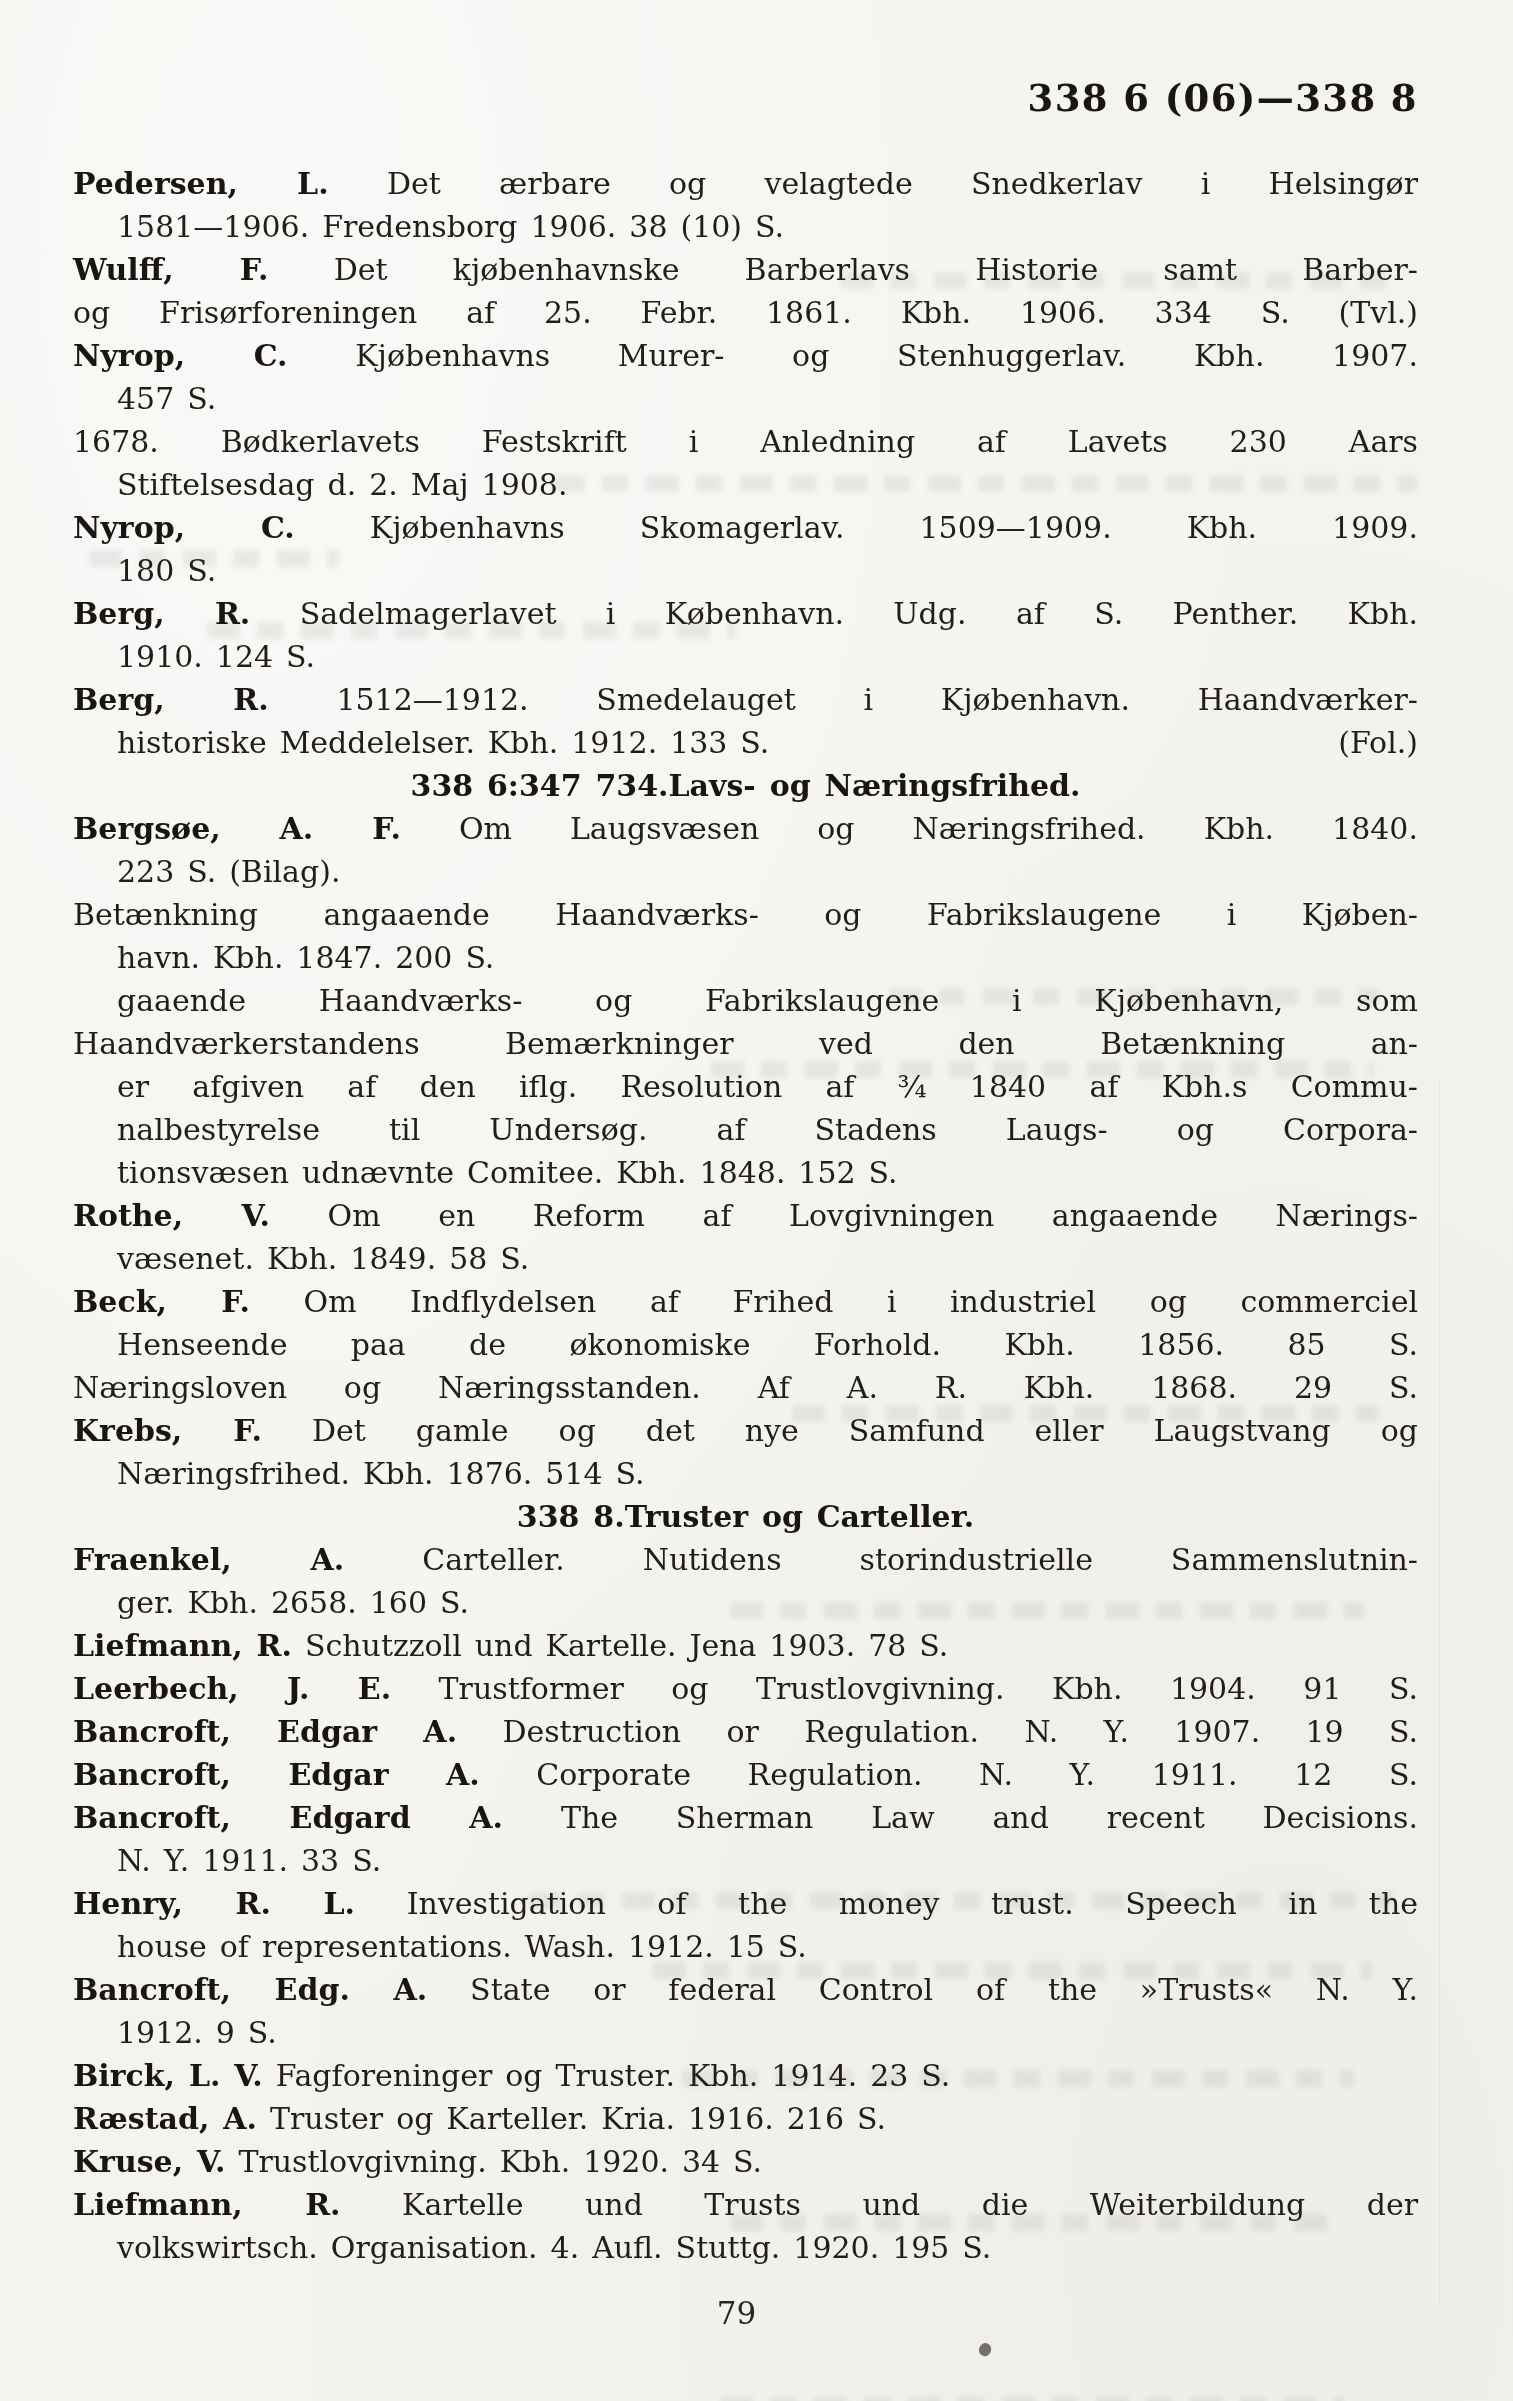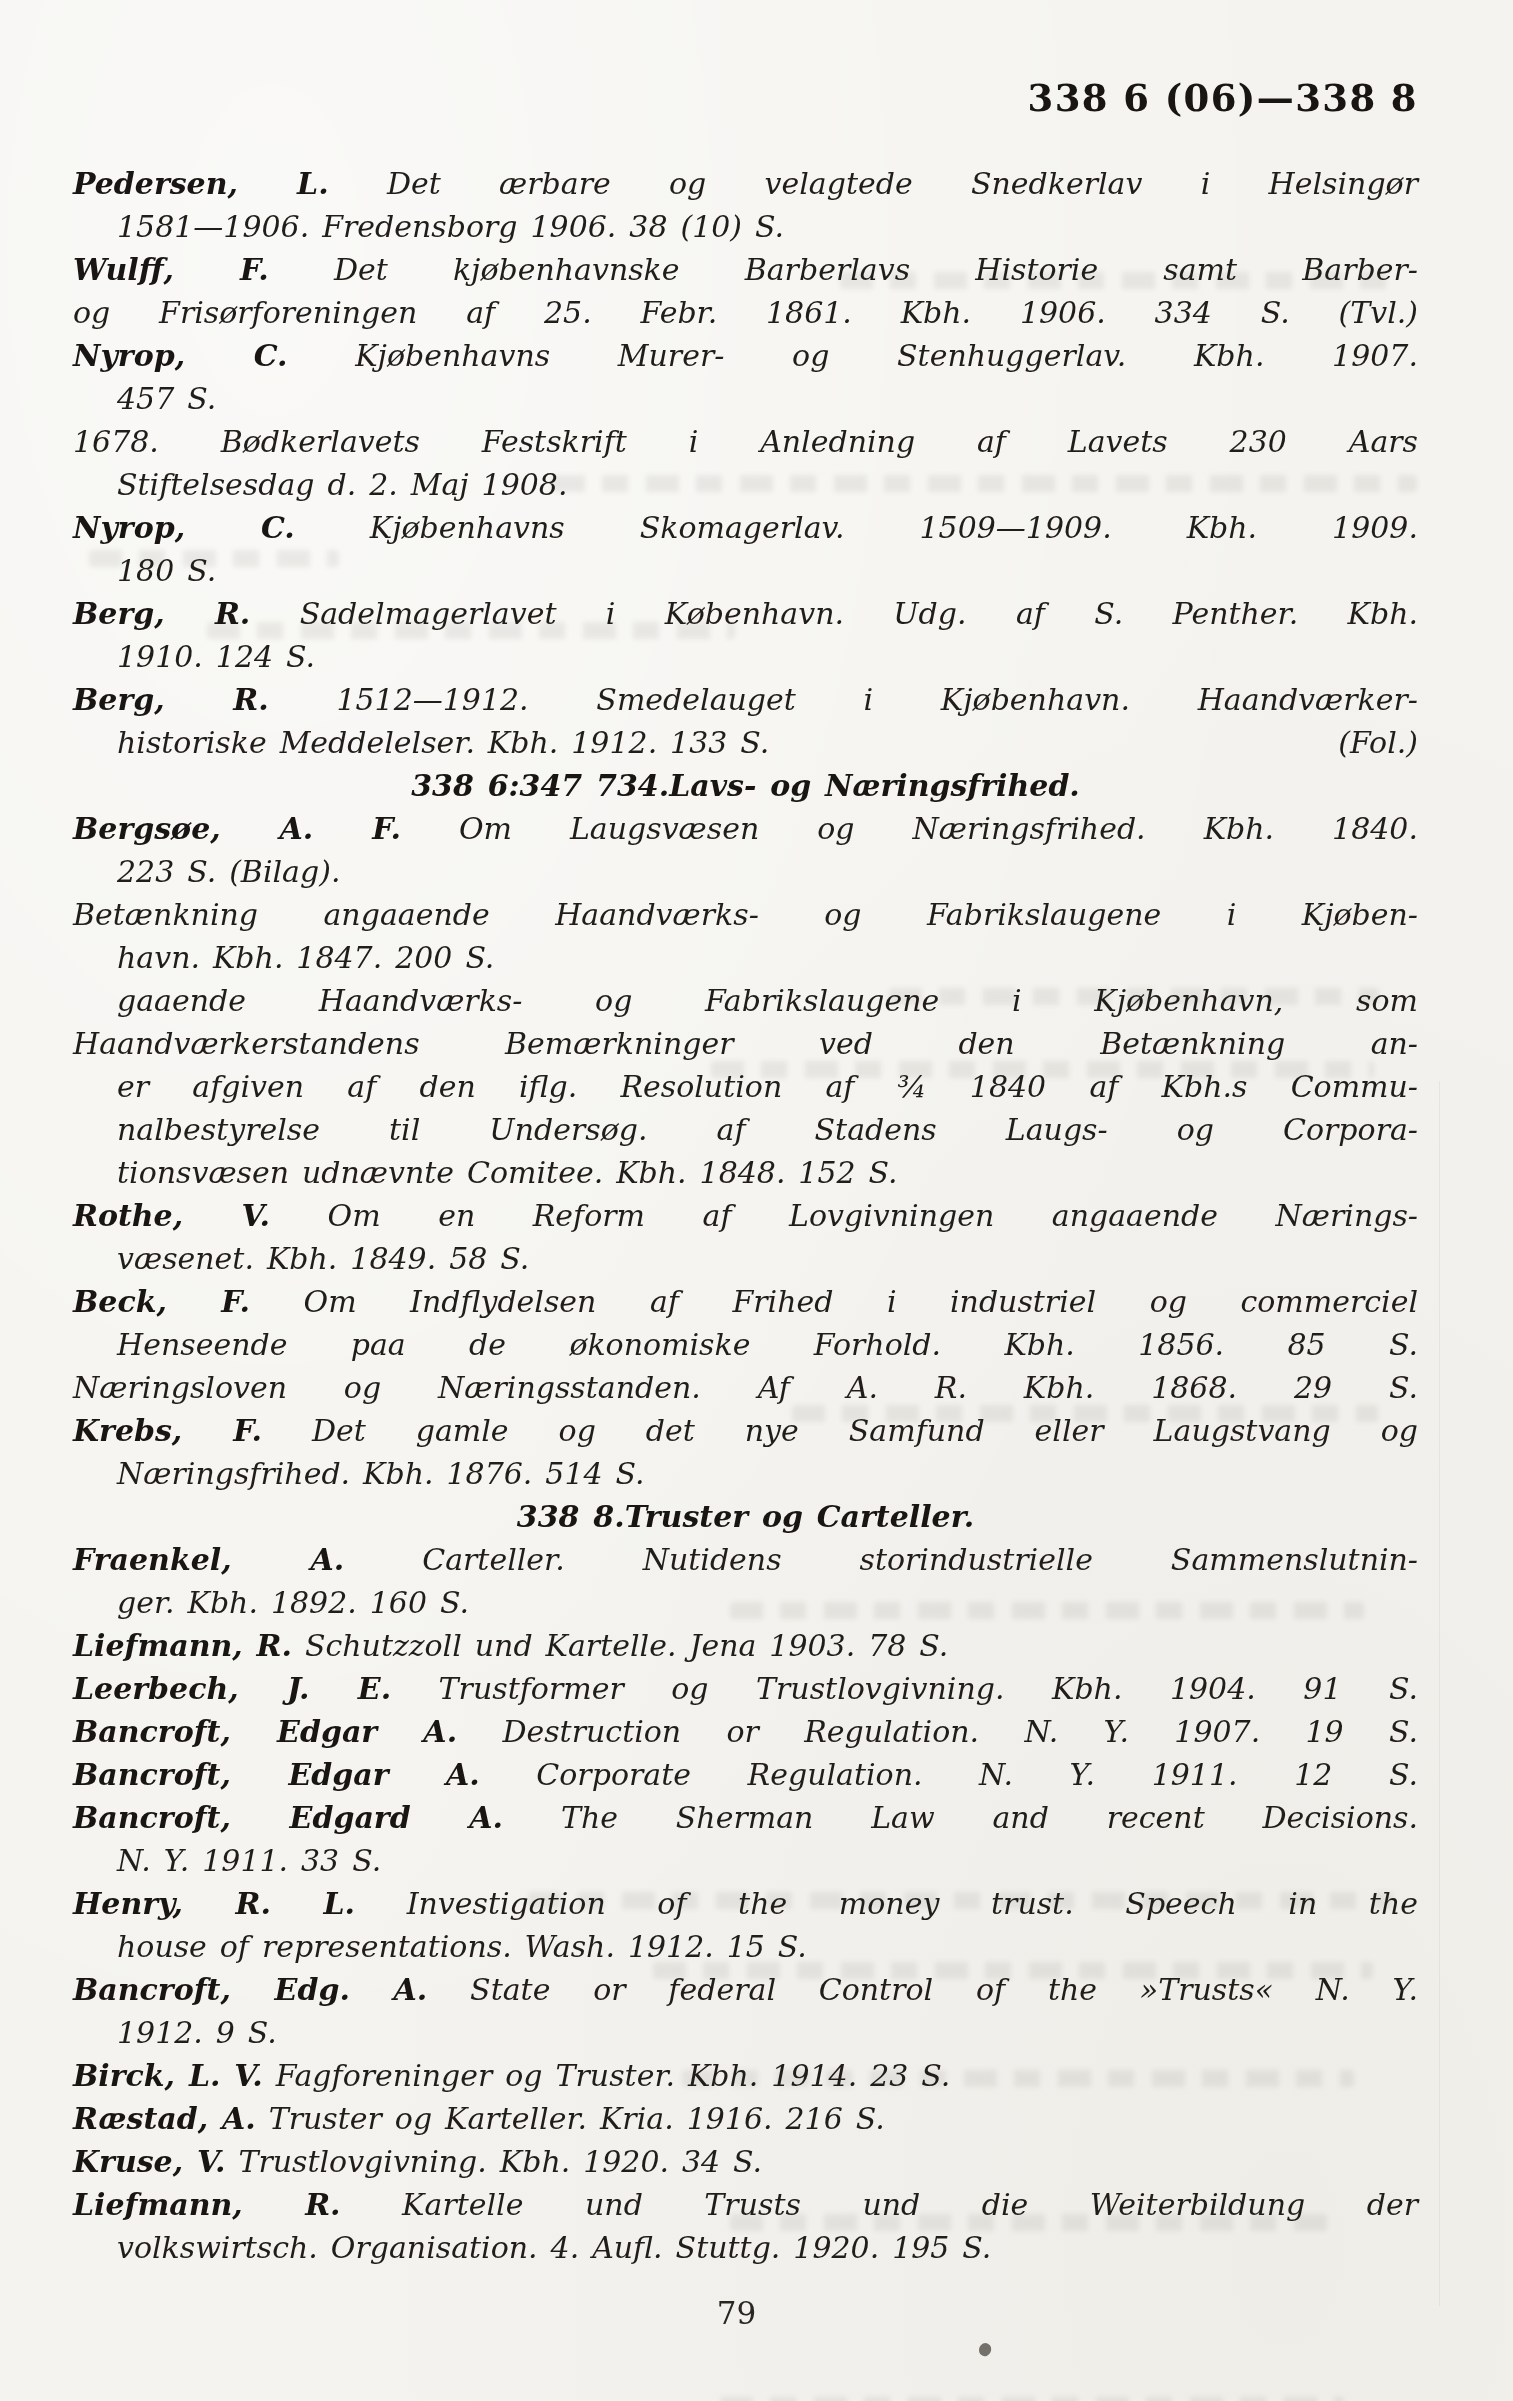--- a/index.html
+++ b/index.html
@@ -15,21 +15,21 @@
     color:#211e1a;
     overflow:hidden;
   }
   .header-row{
     position:absolute;top:76px;left:73px;width:1345px;
     text-align:right;font-weight:bold;font-size:37px;letter-spacing:1.4px;
     color:#181512;
   }
   .text-block{
     position:absolute;top:162px;left:73px;width:1345px;
-    font-size:30px;line-height:43px;font-style:italic;
+    font-size:30px;line-height:43px;
   }
   .line{height:43px;word-spacing:3.4px;white-space:nowrap;}
   .line.jst{white-space:normal;text-align:justify;text-align-last:justify;word-spacing:normal;}
   .line.ind{padding-left:44px;}
   .line.flx{display:flex;justify-content:space-between;white-space:nowrap;}
   .line.sec{display:flex;justify-content:center;font-weight:bold;color:#181512;white-space:nowrap;}
   .b{font-weight:bold;color:#181512;}
   .rt{text-align:right;}
   .footer-row{
     position:absolute;top:2295px;left:64px;width:1345px;
@@ -108,21 +108,21 @@
       <div class="line jst"><span class="b">Beck, F.</span> <span>Om Indflydelsen af Frihed i industriel og commerciel</span></div>
       <div class="line ind jst"><span>Henseende paa de økonomiske Forhold. Kbh. 1856. 85 S.</span></div>
       <div class="line jst"><span>Næringsloven og Næringsstanden. Af A. R. Kbh. 1868. 29 S.</span></div>
       <div class="line jst"><span class="b">Krebs, F.</span> <span>Det gamle og det nye Samfund eller Laugstvang og</span></div>
       <div class="line ind"><span>Næringsfrihed. Kbh. 1876. 514 S.</span></div>
       <div class="line sec">
         <span class="b">338 8.</span>
         <span class="rt">Truster og Carteller.</span>
       </div>
       <div class="line jst"><span class="b">Fraenkel, A.</span> <span>Carteller. Nutidens storindustrielle Sammenslutnin-</span></div>
-      <div class="line ind"><span>ger. Kbh. 1892. 160 S.</span></div>
+      <div class="line ind"><span>ger. Kbh. 2658. 160 S.</span></div>
       <div class="line"><span class="b">Liefmann, R.</span> <span>Schutzzoll und Kartelle. Jena 1903. 78 S.</span></div>
       <div class="line jst"><span class="b">Leerbech, J. E.</span> <span>Trustformer og Trustlovgivning. Kbh. 1904. 91 S.</span></div>
       <div class="line jst"><span class="b">Bancroft, Edgar A.</span> <span>Destruction or Regulation. N. Y. 1907. 19 S.</span></div>
       <div class="line jst"><span class="b">Bancroft, Edgar A.</span> <span>Corporate Regulation. N. Y. 1911. 12 S.</span></div>
       <div class="line jst"><span class="b">Bancroft, Edgard A.</span> <span>The Sherman Law and recent Decisions.</span></div>
       <div class="line ind"><span>N. Y. 1911. 33 S.</span></div>
       <div class="line jst"><span class="b">Henry, R. L.</span> <span>Investigation of the money trust. Speech in the</span></div>
       <div class="line ind"><span>house of representations. Wash. 1912. 15 S.</span></div>
       <div class="line jst"><span class="b">Bancroft, Edg. A.</span> <span>State or federal Control of the »Trusts« N. Y.</span></div>
       <div class="line ind"><span>1912. 9 S.</span></div>

